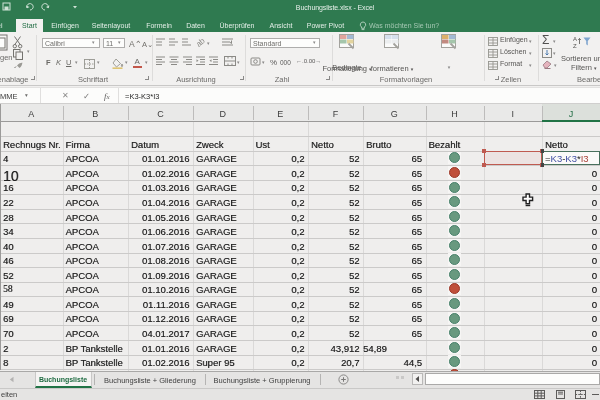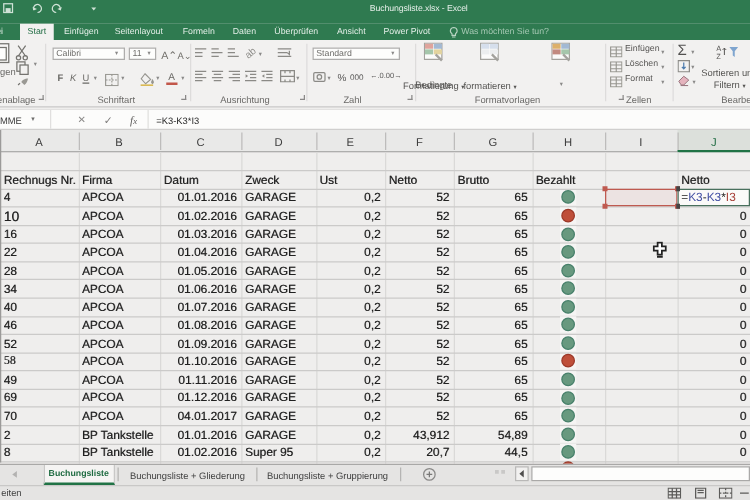--- a/index.html
+++ b/index.html
@@ -331,21 +331,21 @@
 <span class="t" style="left:545px;top:138.7px;font-size:9.5px;color:#202020;text-shadow:0.4px 0 0 rgba(30,30,30,0.55);">Netto</span>
 <span class="t" style="left:3px;top:153.2px;font-size:9.5px;color:#202020;text-shadow:0.4px 0 0 rgba(30,30,30,0.55);">4</span>
 <span class="t" style="left:65.5px;top:153.2px;font-size:9.5px;color:#202020;text-shadow:0.4px 0 0 rgba(30,30,30,0.55);">APCOA</span>
 <span class="t" style="left:128px;top:153.2px;width:61.5px;text-align:right;font-size:9.5px;color:#202020;text-shadow:0.4px 0 0 rgba(30,30,30,0.55);">01.01.2016</span>
 <span class="t" style="left:196px;top:153.2px;font-size:9.5px;color:#202020;text-shadow:0.4px 0 0 rgba(30,30,30,0.55);">GARAGE</span>
 <span class="t" style="left:252.5px;top:153.2px;width:52.0px;text-align:right;font-size:9.5px;color:#202020;text-shadow:0.4px 0 0 rgba(30,30,30,0.55);">0,2</span>
 <span class="t" style="left:308px;top:153.2px;width:51.5px;text-align:right;font-size:9.5px;color:#202020;text-shadow:0.4px 0 0 rgba(30,30,30,0.55);">52</span>
 <span class="t" style="left:363px;top:153.2px;width:59.0px;text-align:right;font-size:9.5px;color:#202020;text-shadow:0.4px 0 0 rgba(30,30,30,0.55);">65</span>
 <div style="left:447.7px;top:151.5px;width:13.6px;height:12.8px;background:#f6f5f4;"></div>
 <div style="left:449.0px;top:152.4px;width:11px;height:11px;border-radius:50%;background:#68997f;border:1px solid #47806a;"></div>
-<span class="t" style="left:3px;top:167.8px;font-size:11px;color:#202020;text-shadow:0.4px 0 0 rgba(30,30,30,0.55);">10</span>
+<span class="t" style="left:3px;top:167.8px;font-size:14px;color:#202020;text-shadow:0.4px 0 0 rgba(30,30,30,0.55);">10</span>
 <span class="t" style="left:65.5px;top:167.8px;font-size:9.5px;color:#202020;text-shadow:0.4px 0 0 rgba(30,30,30,0.55);">APCOA</span>
 <span class="t" style="left:128px;top:167.8px;width:61.5px;text-align:right;font-size:9.5px;color:#202020;text-shadow:0.4px 0 0 rgba(30,30,30,0.55);">01.02.2016</span>
 <span class="t" style="left:196px;top:167.8px;font-size:9.5px;color:#202020;text-shadow:0.4px 0 0 rgba(30,30,30,0.55);">GARAGE</span>
 <span class="t" style="left:252.5px;top:167.8px;width:52.0px;text-align:right;font-size:9.5px;color:#202020;text-shadow:0.4px 0 0 rgba(30,30,30,0.55);">0,2</span>
 <span class="t" style="left:308px;top:167.8px;width:51.5px;text-align:right;font-size:9.5px;color:#202020;text-shadow:0.4px 0 0 rgba(30,30,30,0.55);">52</span>
 <span class="t" style="left:363px;top:167.8px;width:59.0px;text-align:right;font-size:9.5px;color:#202020;text-shadow:0.4px 0 0 rgba(30,30,30,0.55);">65</span>
 <div style="left:447.7px;top:166.1px;width:13.6px;height:12.8px;background:#f6f5f4;"></div>
 <div style="left:449.0px;top:167.0px;width:11px;height:11px;border-radius:50%;background:#bf4f3a;border:1px solid #9c3828;"></div>
 <span class="t" style="left:542px;top:167.8px;width:55px;text-align:right;font-size:9.5px;color:#202020;text-shadow:0.4px 0 0 rgba(30,30,30,0.55);">0</span>
 <span class="t" style="left:3px;top:182.3px;font-size:9.5px;color:#202020;text-shadow:0.4px 0 0 rgba(30,30,30,0.55);">16</span>
@@ -457,21 +457,21 @@
 <span class="t" style="left:363px;top:327.9px;width:59.0px;text-align:right;font-size:9.5px;color:#202020;text-shadow:0.4px 0 0 rgba(30,30,30,0.55);">65</span>
 <div style="left:447.7px;top:326.2px;width:13.6px;height:12.8px;background:#f6f5f4;"></div>
 <div style="left:449.0px;top:327.1px;width:11px;height:11px;border-radius:50%;background:#68997f;border:1px solid #47806a;"></div>
 <span class="t" style="left:542px;top:327.9px;width:55px;text-align:right;font-size:9.5px;color:#202020;text-shadow:0.4px 0 0 rgba(30,30,30,0.55);">0</span>
 <span class="t" style="left:3px;top:342.5px;font-size:9.5px;color:#202020;text-shadow:0.4px 0 0 rgba(30,30,30,0.55);">2</span>
 <span class="t" style="left:65.5px;top:342.5px;font-size:9.5px;color:#202020;text-shadow:0.4px 0 0 rgba(30,30,30,0.55);">BP Tankstelle</span>
 <span class="t" style="left:128px;top:342.5px;width:61.5px;text-align:right;font-size:9.5px;color:#202020;text-shadow:0.4px 0 0 rgba(30,30,30,0.55);">01.01.2016</span>
 <span class="t" style="left:196px;top:342.5px;font-size:9.5px;color:#202020;text-shadow:0.4px 0 0 rgba(30,30,30,0.55);">GARAGE</span>
 <span class="t" style="left:252.5px;top:342.5px;width:52.0px;text-align:right;font-size:9.5px;color:#202020;text-shadow:0.4px 0 0 rgba(30,30,30,0.55);">0,2</span>
 <span class="t" style="left:308px;top:342.5px;width:51.5px;text-align:right;font-size:9.5px;color:#202020;text-shadow:0.4px 0 0 rgba(30,30,30,0.55);">43,912</span>
-<span class="t" style="left:363px;top:342.5px;width:59.0px;text-align:right;font-size:9.5px;color:#202020;text-shadow:0.4px 0 0 rgba(30,30,30,0.55);">54,89</span>
+<span class="t" style="left:363px;top:342.5px;width:59.0px;font-size:9.5px;color:#202020;text-shadow:0.4px 0 0 rgba(30,30,30,0.55);">54,89</span>
 <div style="left:447.7px;top:340.8px;width:13.6px;height:12.8px;background:#f6f5f4;"></div>
 <div style="left:449.0px;top:341.7px;width:11px;height:11px;border-radius:50%;background:#68997f;border:1px solid #47806a;"></div>
 <span class="t" style="left:542px;top:342.5px;width:55px;text-align:right;font-size:9.5px;color:#202020;text-shadow:0.4px 0 0 rgba(30,30,30,0.55);">0</span>
 <span class="t" style="left:3px;top:357.1px;font-size:9.5px;color:#202020;text-shadow:0.4px 0 0 rgba(30,30,30,0.55);">8</span>
 <span class="t" style="left:65.5px;top:357.1px;font-size:9.5px;color:#202020;text-shadow:0.4px 0 0 rgba(30,30,30,0.55);">BP Tankstelle</span>
 <span class="t" style="left:128px;top:357.1px;width:61.5px;text-align:right;font-size:9.5px;color:#202020;text-shadow:0.4px 0 0 rgba(30,30,30,0.55);">01.02.2016</span>
 <span class="t" style="left:196px;top:357.1px;font-size:9.5px;color:#202020;text-shadow:0.4px 0 0 rgba(30,30,30,0.55);">Super 95</span>
 <span class="t" style="left:252.5px;top:357.1px;width:52.0px;text-align:right;font-size:9.5px;color:#202020;text-shadow:0.4px 0 0 rgba(30,30,30,0.55);">0,2</span>
 <span class="t" style="left:308px;top:357.1px;width:51.5px;text-align:right;font-size:9.5px;color:#202020;text-shadow:0.4px 0 0 rgba(30,30,30,0.55);">20,7</span>
 <span class="t" style="left:363px;top:357.1px;width:59.0px;text-align:right;font-size:9.5px;color:#202020;text-shadow:0.4px 0 0 rgba(30,30,30,0.55);">44,5</span>

